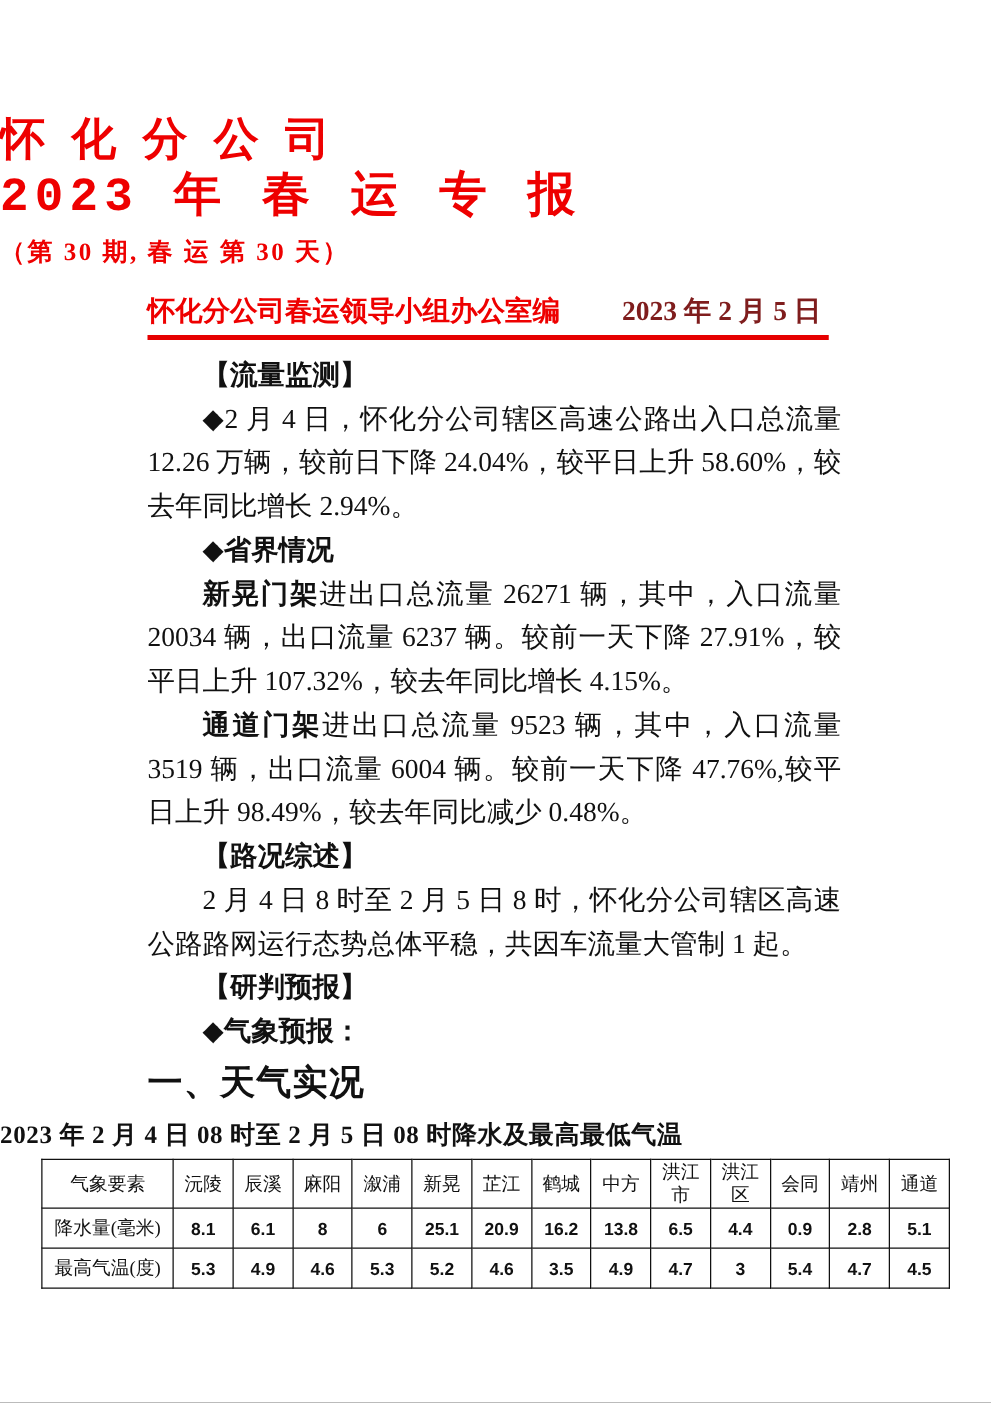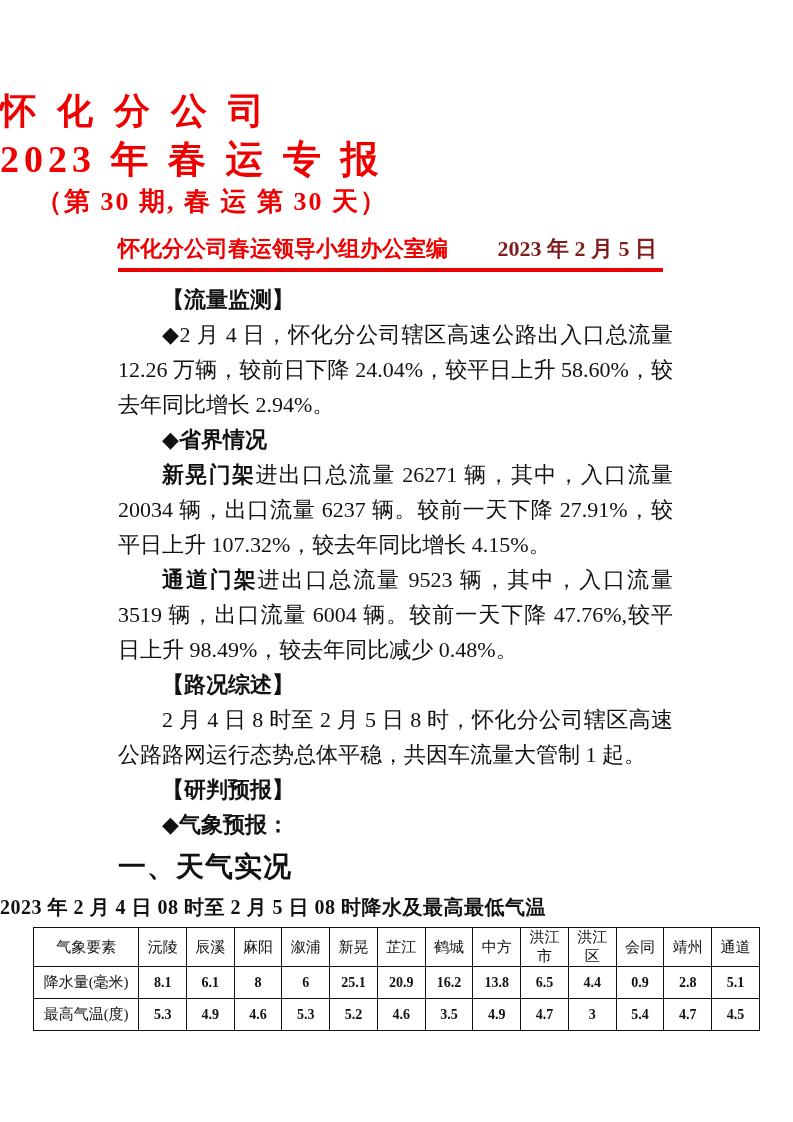--- a/index.html
+++ b/index.html
@@ -22,29 +22,29 @@
     font-weight: bold;
     letter-spacing: 6px;
     line-height: 46px;
   }
   .title-2 {
     color: #ee0000;
     font-size: 38px;
     font-weight: bold;
     letter-spacing: 5px;
     line-height: 50px;
+    font-family: Liberation Mono, monospace;
   }
   .title-3 {
     color: #ee0000;
-    font-size: 26px;
+    font-size: 20px;
     font-weight: bold;
     letter-spacing: 2px;
     line-height: 32px;
     margin-top: 2px;
-    margin-left: 36px;
   }
   
   .masthead {
     display: flex;
     justify-content: space-between;
     align-items: flex-end;
     margin: 16px 130px 0 118px;
   }
   .masthead-editor {
     color: #ee0000;
@@ -102,21 +102,21 @@
     height: 32px;
     padding: 0 1px;
     overflow: hidden;
   }
   table.weather th {
     font-family: "Liberation Serif", "DejaVu Serif", serif;
     font-weight: normal;
     font-size: 15px;
   }
   table.weather td {
-    font-family: Liberation Serif, serif;
+    font-family: Liberation Sans, sans-serif;
     font-weight: bold;
     font-size: 14px;
   }
   table.weather col.label-col { width: 14.5%; }
 </style>
 </head>
 <body>
 
 <div class="page">
 

